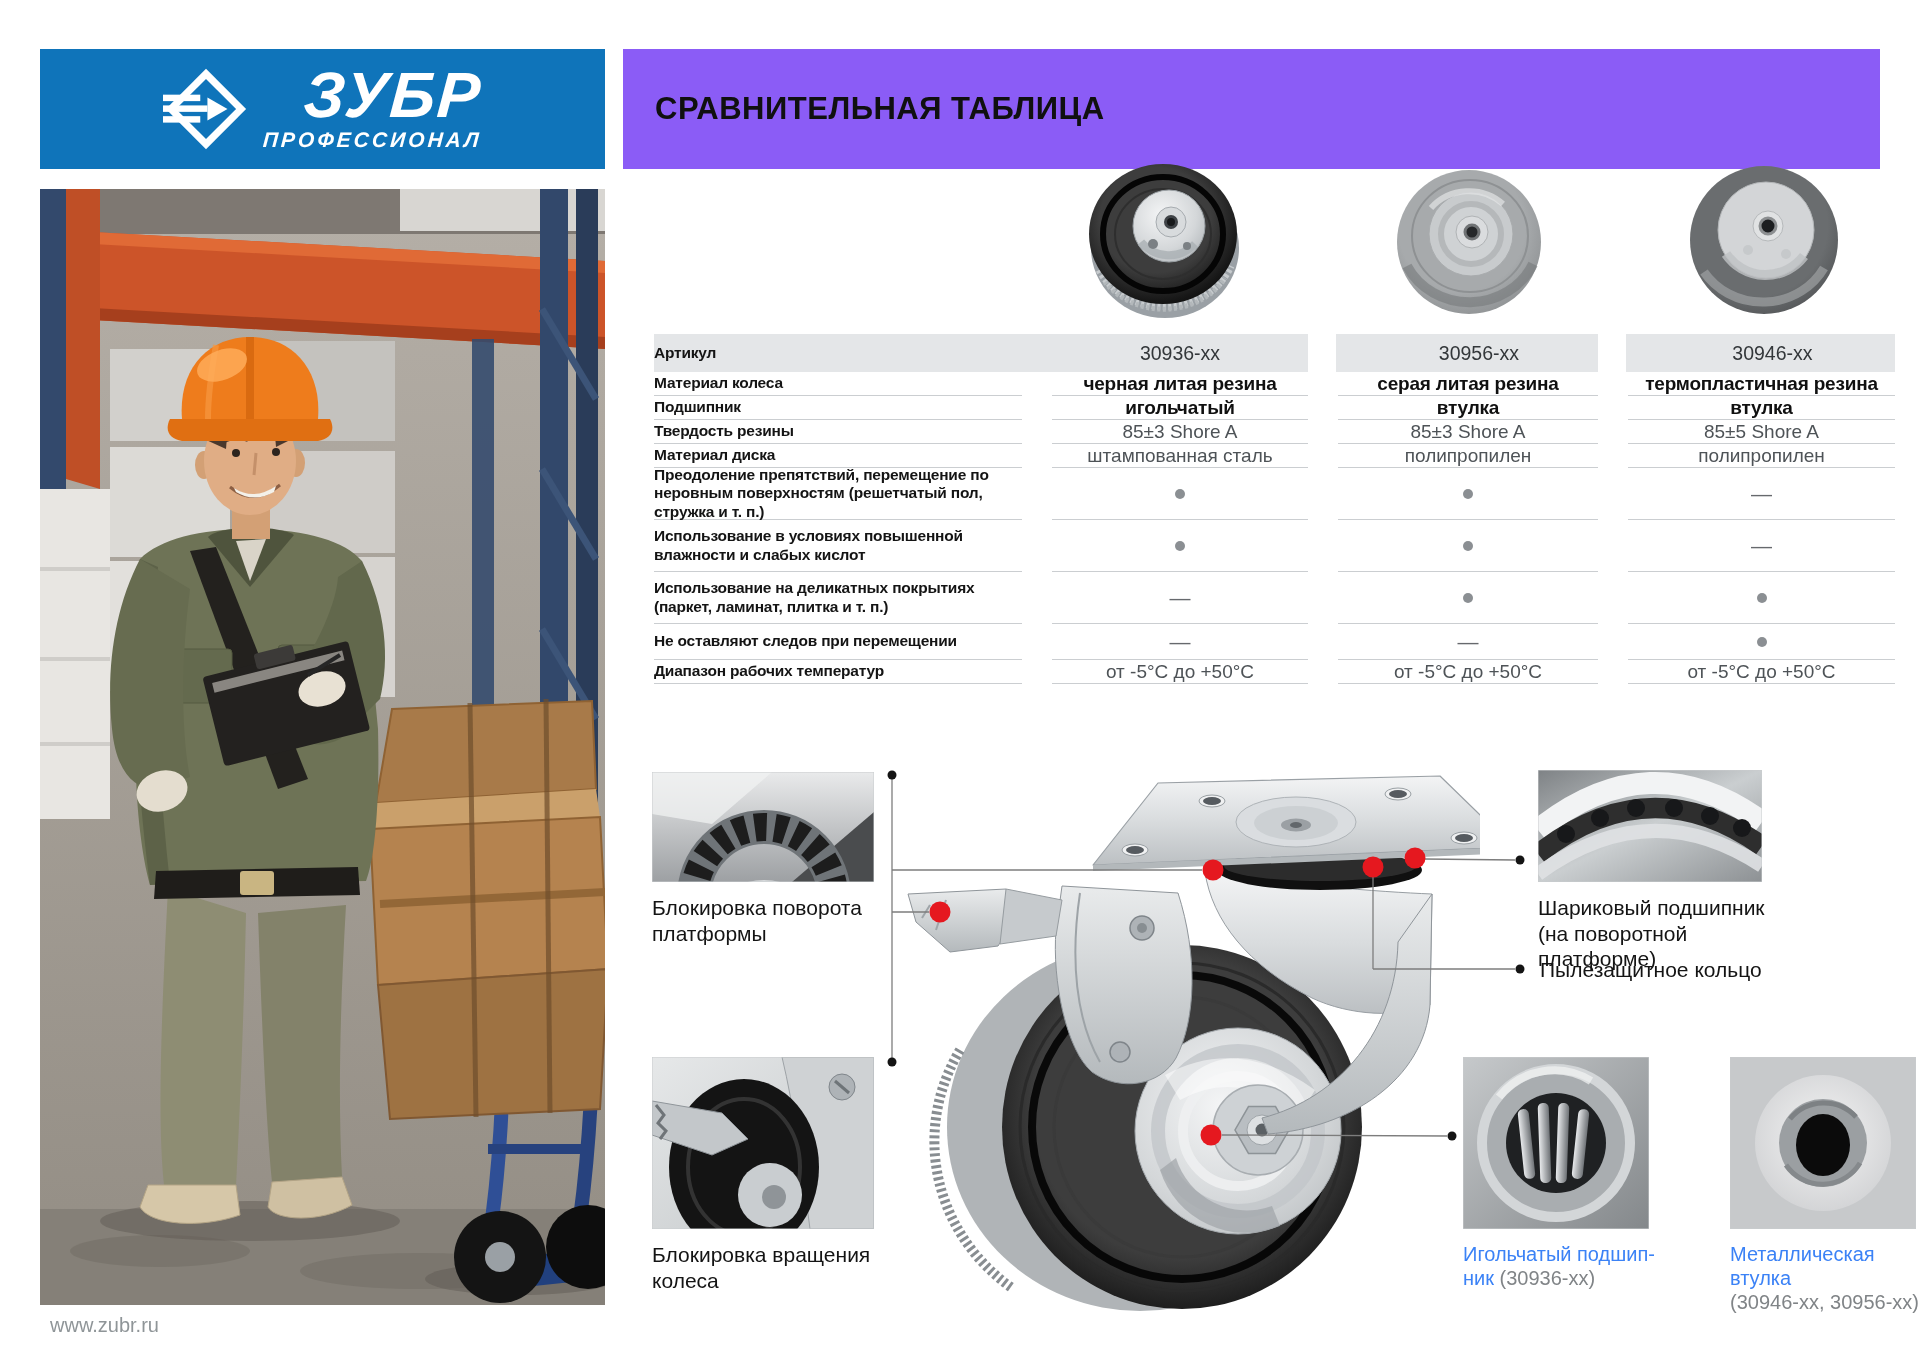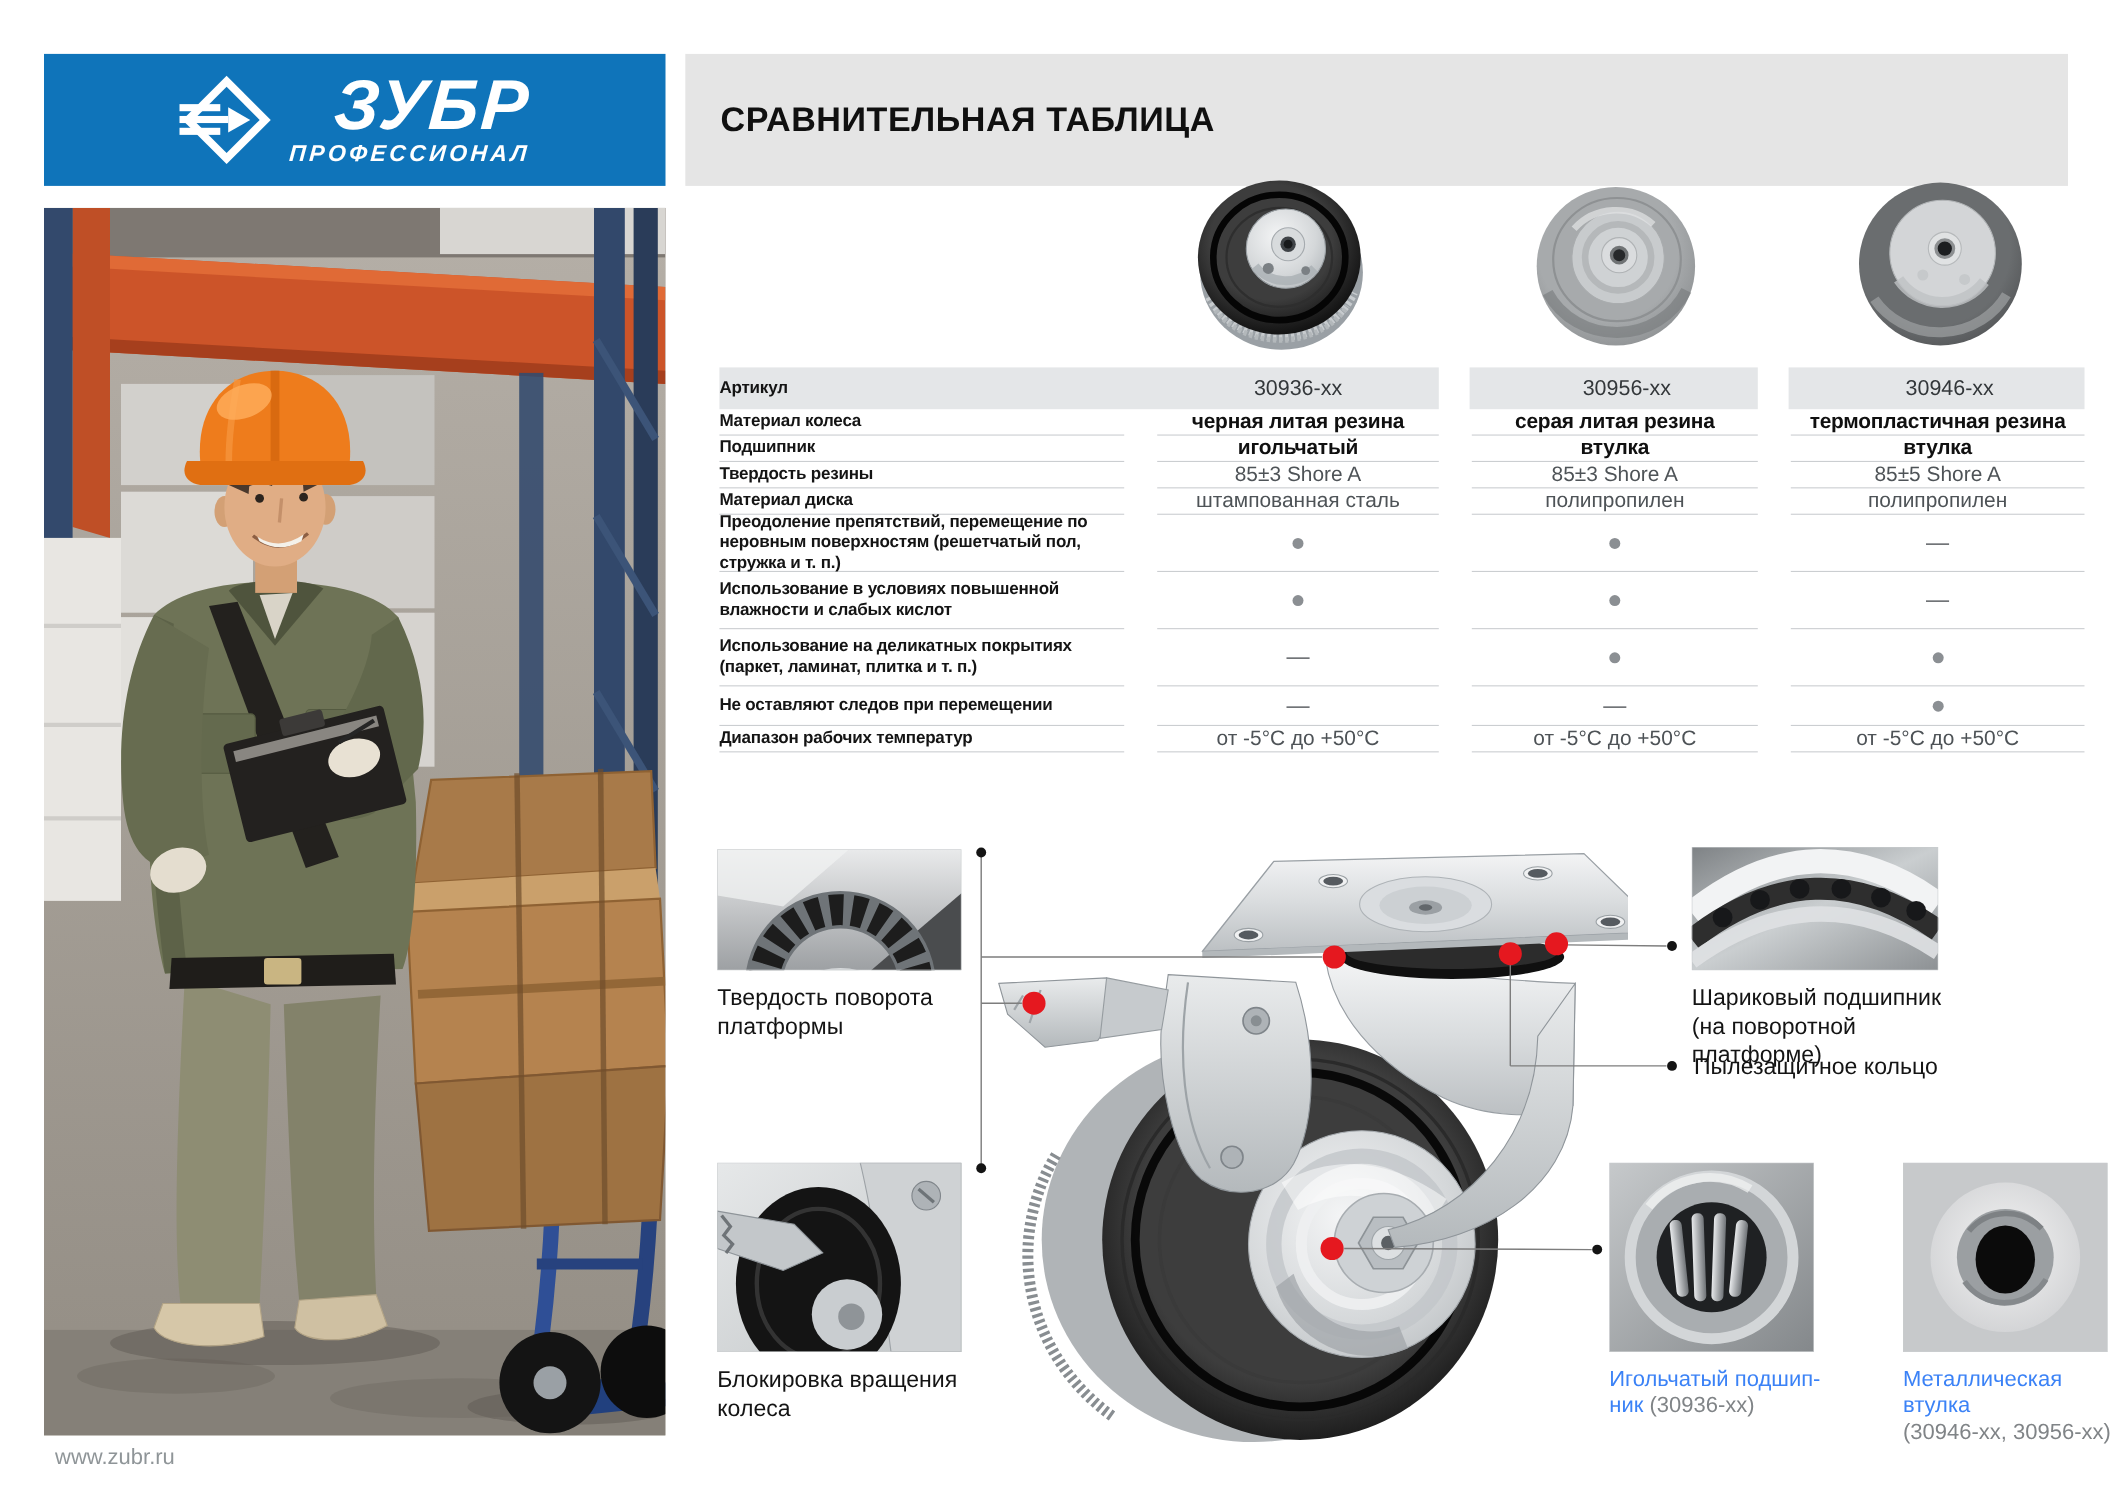--- a/index.html
+++ b/index.html
@@ -9,21 +9,21 @@
   
   .brandblock{position:absolute;left:40px;top:49px;width:565px;height:120px;background:#0f74ba;
               display:flex;align-items:center;justify-content:center;}
   .brandinner{display:flex;align-items:center;}
   .brandicon{width:86px;height:86px;margin-right:14px;}
   .brandtext{display:flex;flex-direction:column;align-items:flex-end;}
   .brandname{font-size:64px;line-height:58px;font-weight:bold;font-style:italic;color:#fff;
              letter-spacing:2px;transform:skewX(-4deg);}
   .brandsub{font-size:21px;font-weight:bold;color:#fff;letter-spacing:3px;margin-top:4px;
             font-style:italic;transform:skewX(-4deg);}
-  .titleband{position:absolute;left:623px;top:49px;width:1257px;height:120px;background:#e5e5e5;
+  .titleband{position:absolute;left:623px;top:49px;width:1257px;height:120px;background:#8b5cf6;
              display:flex;align-items:center;}
   .pagetitle{font-size:31px;font-weight:bold;letter-spacing:.5px;color:#101010;margin-left:32px;}
 
   
   .photo{position:absolute;left:40px;top:189px;width:565px;height:1116px;overflow:hidden;background:#a8a29a;}
   .footerurl{position:absolute;left:50px;top:1314px;font-size:20px;color:#8f9598;}
 
   
   .wheel{position:absolute;}
 
@@ -494,21 +494,21 @@
       </defs>
       <rect width="222" height="110" fill="url(#gF1)"></rect>
       <path d="M140,110 L222,40 L222,110 Z" fill="#4a4c4e"></path>
       <circle cx="112" cy="125" r="70" fill="none" stroke="#6f7478" stroke-width="34"></circle>
       <circle cx="112" cy="125" r="70" fill="none" stroke="#1d1d1d" stroke-width="28" stroke-dasharray="12 8"></circle>
       <ellipse cx="112" cy="134" rx="42" ry="26" fill="#d6d9db"></ellipse>
       <path d="M0,0 L120,0 L60,52 L0,42 Z" fill="#f0f1f2" opacity="0.75"></path>
       <rect width="222" height="110" fill="none" stroke="#c9ccce"></rect>
     </svg>
     <div class="figcap">
-      <span class="capline">Твердость поворота</span>
+      <span class="capline">Блокировка поворота</span>
       <span class="capline">платформы</span>
     </div>
   </div>
 
   <div class="fig" style="left:652px;top:1057px;width:260px;">
     <svg class="figimg" width="222" height="172" viewBox="0 0 222 172">
       <defs>
         <linearGradient id="gF2" x1="0" y1="0" x2="1" y2="1">
           <stop offset="0" stop-color="#e6e8e9"></stop>
             <stop offset="1" stop-color="#c2c6c8"></stop>

